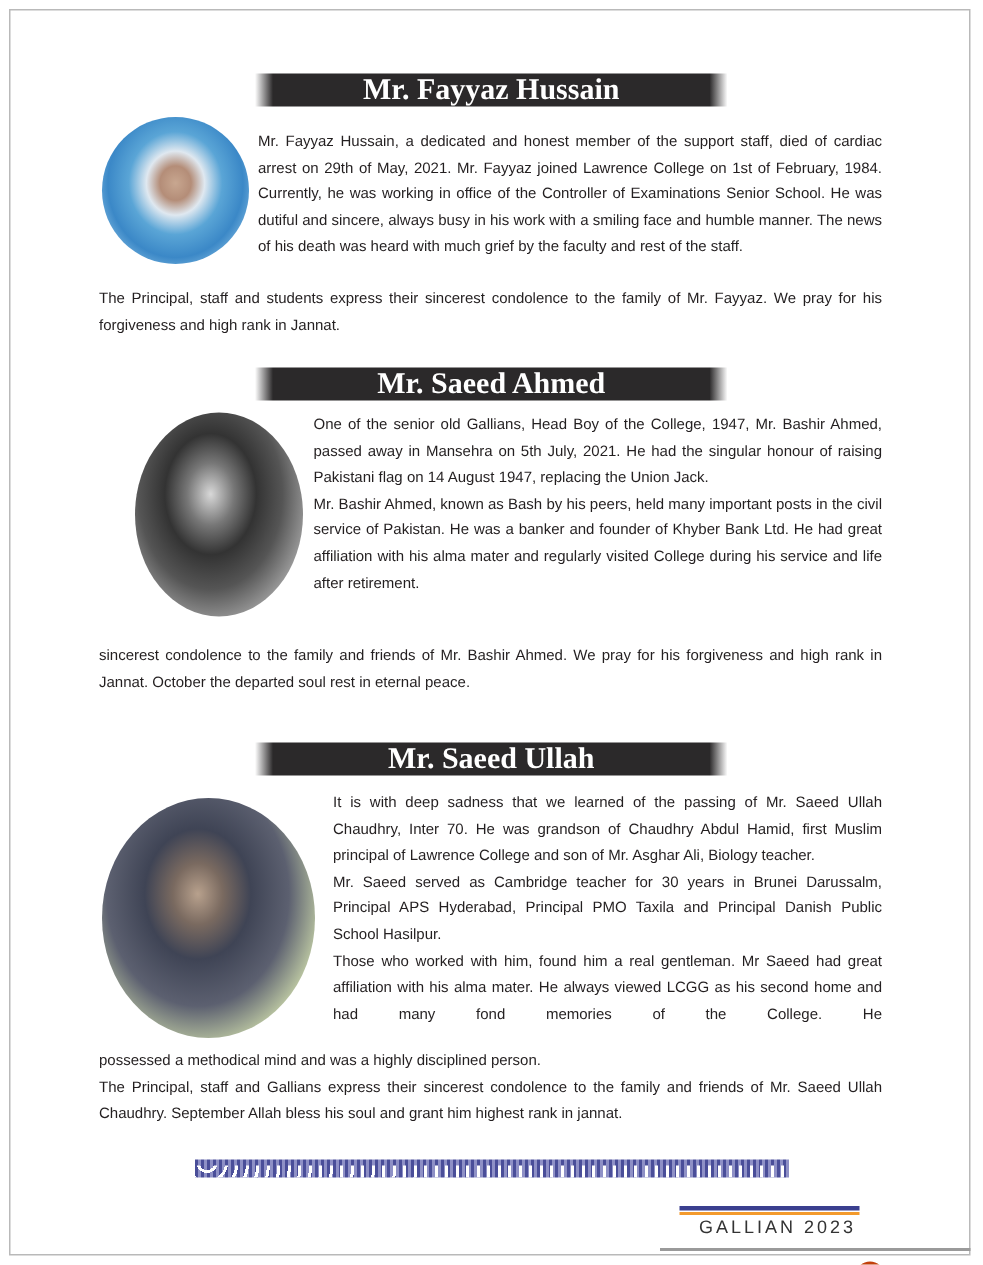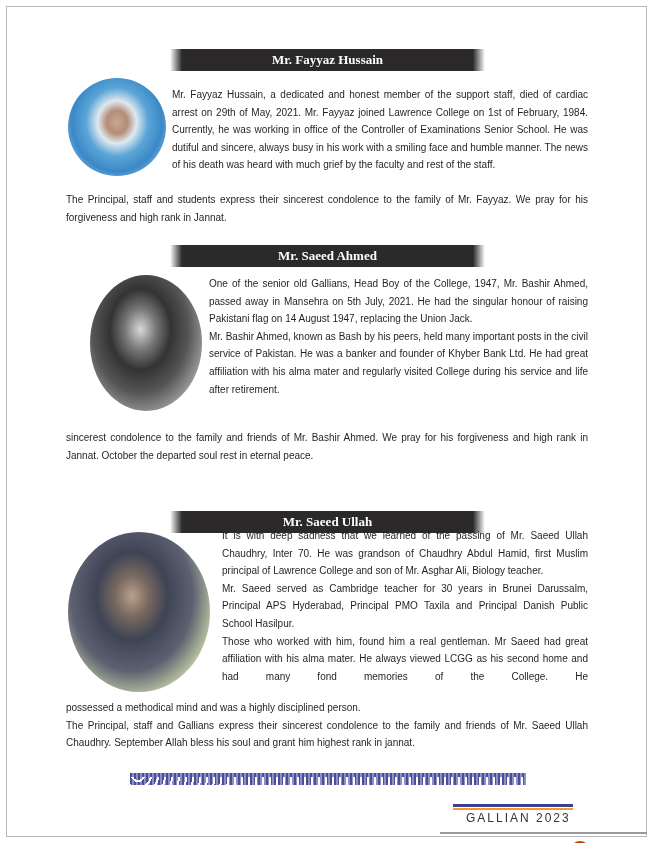--- a/index.html
+++ b/index.html
@@ -1,20 +1,20 @@
 <!DOCTYPE html>
 <html><head>
 <meta charset="utf-8">
 <style>
   html,body{margin:0;padding:0;background:#fff;}
   body{width:655px;height:843px;position:relative;overflow:hidden;font-family:"Liberation Sans",sans-serif;color:#231f20;}
   .page-border{position:absolute;left:6px;top:6px;width:641px;height:831px;border:1px solid #b9b9b9;box-sizing:border-box;}
   .banner{position:absolute;height:22px;display:flex;align-items:center;justify-content:center;
     background:linear-gradient(to right,rgba(43,41,42,0) 0,#2b292a 12px,#2b292a calc(100% - 12px),rgba(43,41,42,0) 100%);}
-  .banner span{font-family:"Liberation Serif",serif;font-weight:bold;color:#fff;font-size:13px;}
+  .banner span{font-family:"Liberation Serif",serif;font-weight:bold;color:#fff;font-size:20px;}
   .photo{position:absolute;border-radius:50%;overflow:hidden;}
   .p1{background:radial-gradient(ellipse at 50% 45%,#c8a790 0,#b48d78 15%,#dfe8f0 28%,#5aa5d6 45%,#3b88c7 65%,#8cc2e6 85%,#fff 100%);}
   .p2{background:radial-gradient(ellipse at 45% 40%,#d8d8d8 0,#777 18%,#333 35%,#555 55%,#999 75%,#fff 100%);}
   .p3{background:radial-gradient(ellipse at 45% 40%,#b8a18d 0,#7a6a60 15%,#3f4455 32%,#5c6070 55%,#c7d3a8 78%,#fff 100%);}
   .txt{position:absolute;font-size:10px;line-height:17.6px;text-align:justify;}
   .txt p{margin:0;}
   .last{text-align-last:justify;}
   .border-deco{position:absolute;left:130px;top:773px;width:396px;height:12px;
     background:repeating-linear-gradient(90deg,#4a4e99 0 2px,#8e90c6 2px 4px);}
   .border-deco:after{content:"";position:absolute;left:0;top:4px;width:100%;height:8px;
@@ -47,21 +47,21 @@
 </div>
 <div class="photo p2" style="left:90px;top:275px;width:112px;height:136px;"></div>
 <div class="txt" style="left:209px;top:275px;width:379px;">
   <p>One of the senior old Gallians, Head Boy of the College, 1947, Mr. Bashir Ahmed, passed away in Mansehra on 5th July, 2021. He had the singular honour of raising Pakistani flag on 14 August 1947, replacing the Union Jack.</p>
   <p>Mr. Bashir Ahmed, known as Bash by his peers, held many important posts in the civil service of Pakistan. He was a banker and founder of Khyber Bank Ltd. He had great affiliation with his alma mater and regularly visited College during his service and life after retirement.</p>
 </div>
 <div class="txt" style="left:66px;top:429px;width:522px;">
   <p>sincerest condolence to the family and friends of Mr. Bashir Ahmed. We pray for his forgiveness and high rank in Jannat. October the departed soul rest in eternal peace.</p>
 </div>
 
-<div class="banner" style="left:170px;top:495px;width:315px;margin-top:16px;">
+<div class="banner" style="left:170px;top:495px;width:315px;">
   <span>Mr. Saeed Ullah</span>
 </div>
 <div class="photo p3" style="left:68px;top:532px;width:142px;height:160px;"></div>
 <div class="txt" style="left:222px;top:527px;width:366px;">
   <p>It is with deep sadness that we learned of the passing of Mr. Saeed Ullah Chaudhry, Inter 70. He was grandson of Chaudhry Abdul Hamid, first Muslim principal of Lawrence College and son of Mr. Asghar Ali, Biology teacher.</p>
   <p>Mr. Saeed served as Cambridge teacher for 30 years in Brunei Darussalm, Principal APS Hyderabad, Principal PMO Taxila and Principal Danish Public School Hasilpur.</p>
   <p class="last">Those who worked with him, found him a real gentleman. Mr Saeed had great affiliation with his alma mater. He always viewed LCGG as his second home and had many fond memories of the College. He</p>
 </div>
 <div class="txt" style="left:66px;top:699px;width:522px;">
   <p>possessed a methodical mind and was a highly disciplined person.</p>

